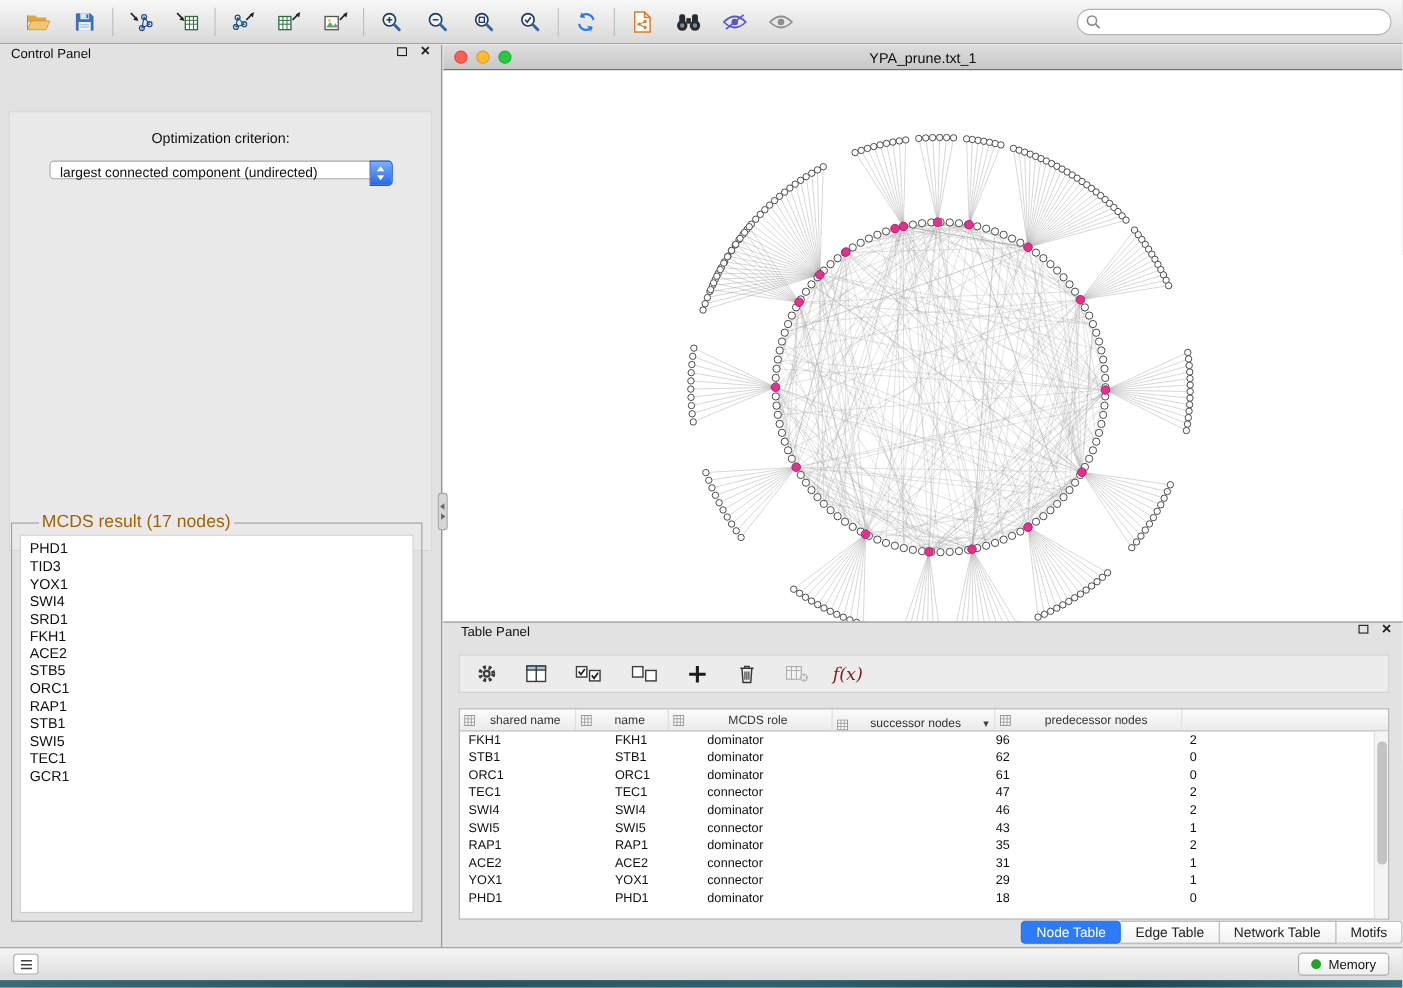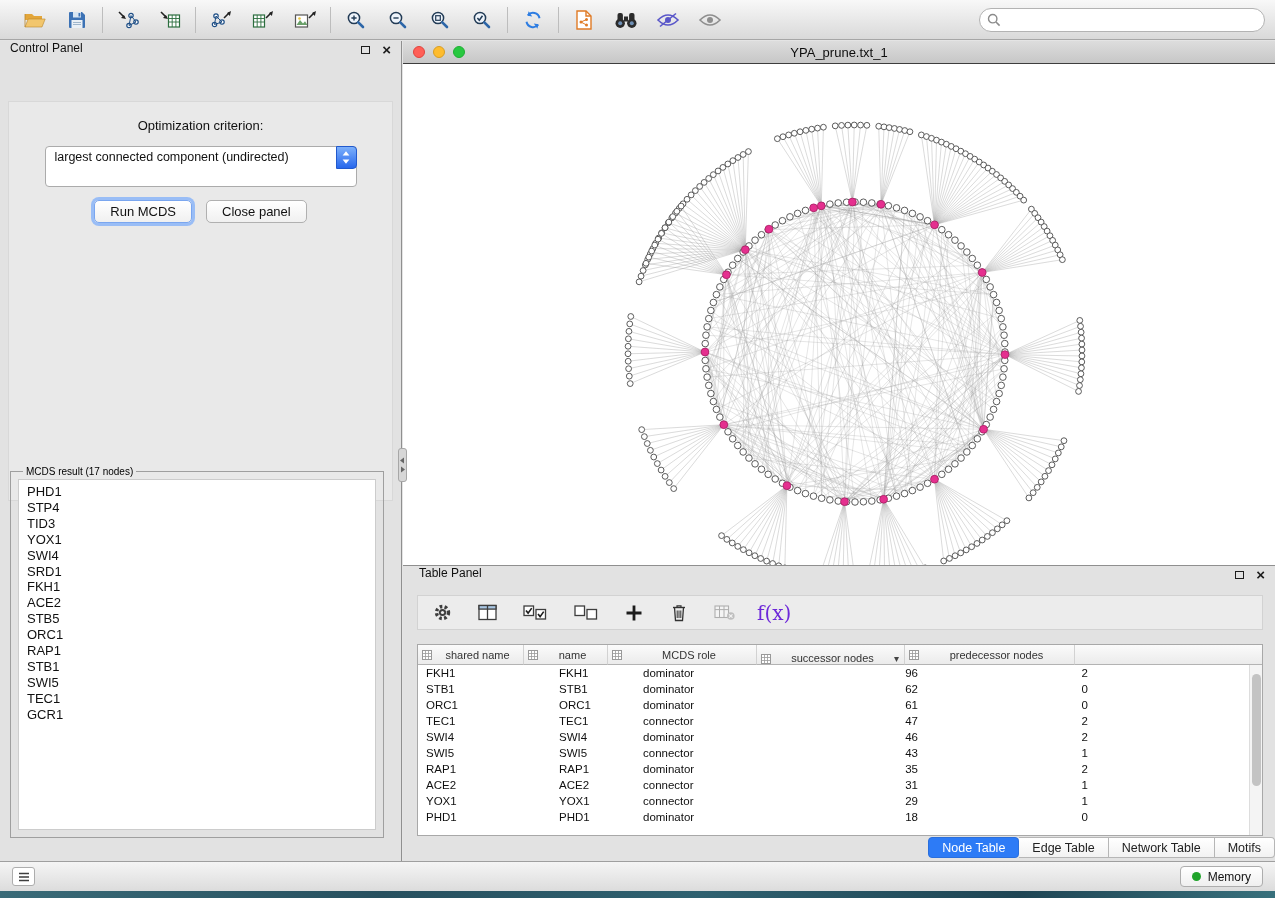--- a/index.html
+++ b/index.html
@@ -10,44 +10,44 @@
   .toolbar{position:absolute;left:0;top:0;width:100%;height:40px;background:linear-gradient(#f8f8f8,#d9d9d9);border-bottom:1px solid #a6a6a6;display:flex;align-items:center;padding:0 10px}
   .tb-group{display:flex;align-items:center;gap:16px;padding:0 12px}
   .tb-sep{width:1px;height:26px;background:#bdbdbd}
   .tb-icon{width:26px;height:26px;display:flex;align-items:center;justify-content:center;cursor:pointer}
   .tb-icon svg{display:block}
   .search-wrap{margin-left:auto;position:relative}
   .search-input{width:286px;height:24px;border-radius:12px;border:1px solid #b3b3b3;background:#fff;padding:0 10px 0 26px;font-size:12px;outline:none;font-family:"Liberation Sans",sans-serif}
   .search-ico{position:absolute;left:8px;top:5px;pointer-events:none}
 
   
-  .panel-header{height:26px;display:flex;align-items:flex-end;padding:12px 10px;font-size:12px;color:#101010}
+  .panel-header{height:26px;display:flex;align-items:flex-start;padding:1px 10px;font-size:12px;color:#101010}
   .win-icons{margin-left:auto;display:flex;gap:12px;align-items:center}
   .float-box{width:9px;height:8px;border:1.5px solid #1c1c1c;display:inline-block}
   .close-x{font-size:15px;font-weight:bold;line-height:10px;color:#1c1c1c}
 
   .seg{display:flex;align-items:center}
   .seg .tab{height:21px;display:flex;align-items:center;padding:0 13px;font-size:12.5px;background:linear-gradient(#ffffff,#f2f2f2);border:1px solid #b6b6b6;border-left:none;color:#222;cursor:pointer;white-space:nowrap}
   .seg .tab:first-child{border-left:1px solid #b6b6b6;border-top-left-radius:4px;border-bottom-left-radius:4px}
   .seg .tab:last-child{border-top-right-radius:4px;border-bottom-right-radius:4px}
   .seg .tab.active{background:#2d7bf6;color:#fff;border-color:#2a6fdd;border-radius:4px}
 
   
   .control-panel{position:absolute;left:0;top:41px;width:402px;height:821px;background:#e2e2e2;border-right:1px solid #8f8f8f}
   .cp-tabs{display:flex;justify-content:center;margin-top:6px}
   .cp-pane{position:absolute;left:8px;right:8px;top:60px;height:400px;background:#e9e9e9;border:1px solid #d8d8d8}
   .opt-label{text-align:center;margin-top:16px;font-size:13px}
-  .combo{position:relative;width:312px;height:41px;margin:13px auto 0;background:#fff;border:1px solid #ababab;border-radius:4px}
+  .combo{position:relative;width:312px;height:17px;margin:13px auto 0;background:#fff;border:1px solid #ababab;border-radius:4px}
   .combo-text{line-height:21px;padding-left:9px;font-size:12.5px;white-space:nowrap;overflow:hidden}
   .combo-stepper{position:absolute;right:-1px;top:-1px;width:21px;height:23px;border-radius:0 4px 4px 0;background:linear-gradient(#7cb0fb,#2767ec);border:1px solid #2159cd;display:flex;align-items:center;justify-content:center}
   .btn-row{display:flex;justify-content:center;gap:14px;margin-top:13px}
   .mac-btn{height:23px;padding:0 15px;font-size:13px;background:linear-gradient(#ffffff,#f0f0f0);border:1px solid #b0b0b0;border-radius:5px;color:#111;cursor:pointer;font-family:"Liberation Sans",sans-serif}
   .focus-ring{box-shadow:0 0 0 3px rgba(100,160,255,.6);border-color:#7aa6ef}
   .mcds-fieldset{position:absolute;left:10px;width:374px;top:425px;height:372px;border:1px solid #9f9f9f}
-  .mcds-fieldset legend{font-size:10px;margin-left:12px;padding:0 3px;color:#000000}
+  .mcds-fieldset legend{font-size:16px;margin-left:24px;padding:0 3px;color:#a16207}
   .mcds-list{position:absolute;left:7px;right:7px;top:2px;bottom:7px;background:#fff;border:1px solid #cccccc;overflow:hidden;padding-top:4px}
   .mcds-item{font-size:13px;line-height:15.9px;padding-left:8px;cursor:default}
 
   
   .v-split-handle{position:absolute;left:398px;top:448px;width:9px;height:34px;background:#d7d7d7;border:1px solid #a7a7a7;border-radius:3px;display:flex;flex-direction:column;align-items:center;justify-content:center;gap:2px;z-index:5}
   .v-split-handle svg{display:block}
 
   
   .network-window{position:absolute;left:403px;top:41px;width:872px;height:652px;background:#fff}
   .nw-titlebar{position:relative;height:23px;background:linear-gradient(#dddddd,#c7c7c7);border-bottom:1px solid #3d3d3d;display:flex;align-items:center}
@@ -57,21 +57,21 @@
   .light.yellow{background:#febc2e;border:1px solid #d89e24}
   .light.green{background:#28c840;border:1px solid #1faf34}
   .nw-title{position:absolute;left:0;right:0;text-align:center;font-size:13px;color:#0d0d0d}
   .nw-canvas{position:absolute;left:0;right:0;top:23px;bottom:0;background:#fff}
 
   
   .table-panel{position:absolute;left:403px;top:565px;width:872px;height:297px;background:#e2e2e2;border-top:1px solid #8f8f8f}
   .tp-header{padding-left:16px}
   .tp-toolbar{margin:3px 12px 0 14px;height:35px;display:flex;align-items:center;gap:21px;background:#ececec;border:1px solid #d2d2d2;padding:0 12px}
   .tp-toolbar .tb-icon{width:24px;height:24px}
-  .fx{font-family:"DejaVu Serif",serif;font-size:20px;color:#6d28d9}
+  .fx{font-family:"DejaVu Serif",serif;font-style:italic;font-size:16px;color:#7f1d1d}
   .tp-table{position:absolute;left:14px;right:12px;top:78px;bottom:26px;background:#fff;border:1px solid #a8a8a8;overflow:hidden}
   .thead{display:flex;height:20px}
   .th{position:relative;display:flex;align-items:center;height:20px;background:linear-gradient(#fbfbfb,#ebebeb);border-right:1px solid #d2d2d2;border-bottom:1px solid #b3b3b3;font-size:11px;color:#333;cursor:pointer}
   .th-grid{margin-left:4px;display:flex}
   .th-label{flex:1;text-align:center;padding:0 3px;white-space:nowrap;overflow:hidden}
   .th-chev{margin-right:5px;font-size:10px;color:#444}
   .th-filler{flex:1;border-right:none}
   .tbody{position:absolute;left:0;right:13px;top:20px;bottom:0;overflow:hidden}
   .tr{display:flex;height:16px;cursor:default}
   .td{display:flex;align-items:center;height:16px;font-size:11.5px;padding:0 8px;white-space:nowrap;overflow:hidden;color:#101010}
@@ -264,31 +264,26 @@
     <div class="opt-label">Optimization criterion:</div>
     <div class="combo">
       <div class="combo-text">largest connected component (undirected)</div>
       <div class="combo-stepper">
         <svg width="10" height="15" viewBox="0 0 10 15">
             <path d="M5 1.2 L8.4 5.6 H1.6z" fill="#fff"></path>
             <path d="M5 13.8 L1.6 9.4 H8.4z" fill="#fff"></path>
           </svg>
       </div>
     </div>
-    <div class="btn-row">
-      <button class="mac-btn focus-ring">Run MCDS</button>
-      <button class="mac-btn">Close panel</button>
-    </div>
   </div>
 
   <fieldset class="mcds-fieldset">
     <legend>MCDS result (17 nodes)</legend>
     <div class="mcds-list">
         <div class="mcds-item">PHD1</div>
-        <div class="mcds-item">STP4</div>
         <div class="mcds-item">TID3</div>
         <div class="mcds-item">YOX1</div>
         <div class="mcds-item">SWI4</div>
         <div class="mcds-item">SRD1</div>
         <div class="mcds-item">FKH1</div>
         <div class="mcds-item">ACE2</div>
         <div class="mcds-item">STB5</div>
         <div class="mcds-item">ORC1</div>
         <div class="mcds-item">RAP1</div>
         <div class="mcds-item">STB1</div>

